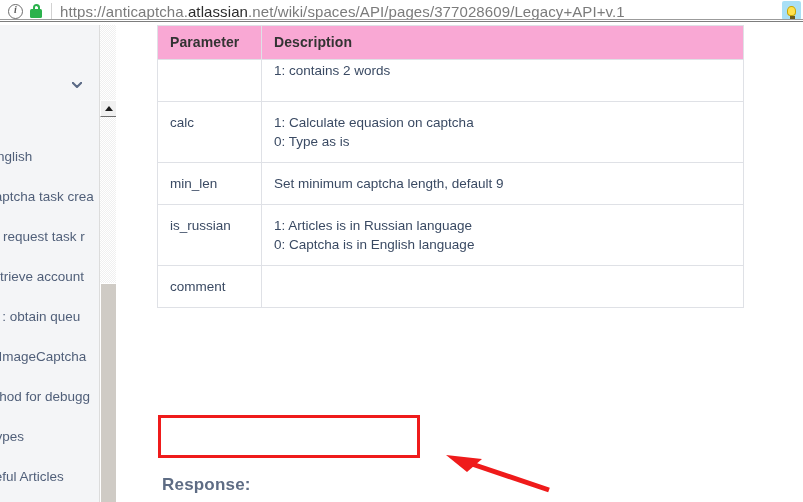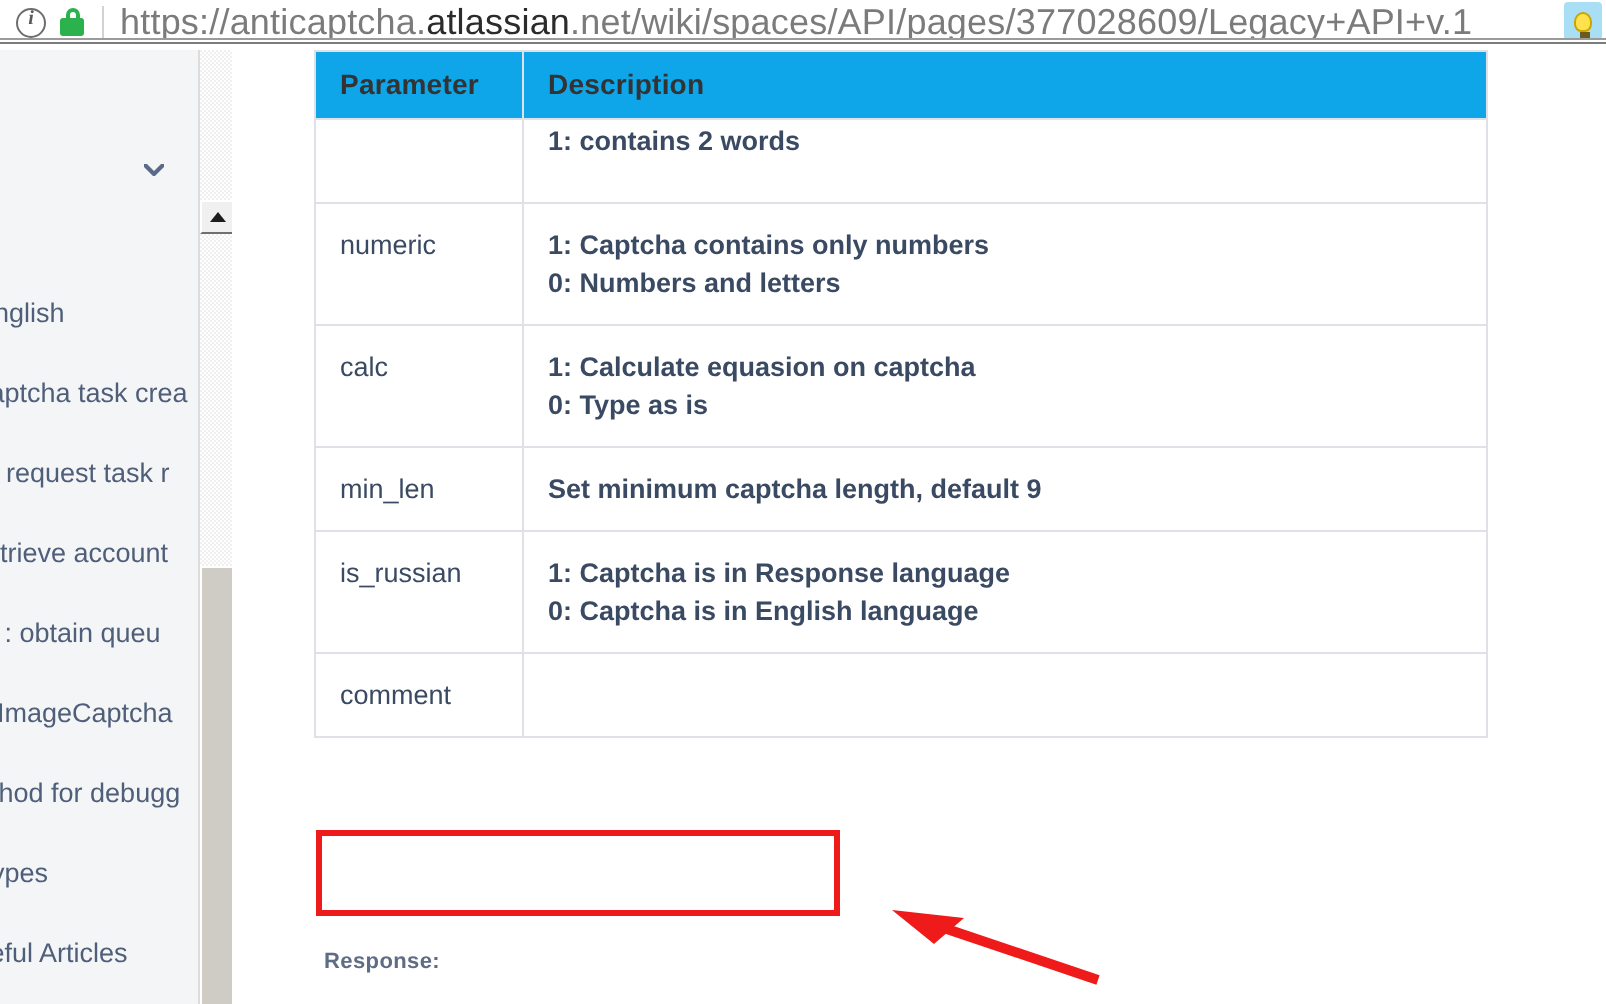--- a/index.html
+++ b/index.html
@@ -41,21 +41,21 @@
   }
   #lock-icon .shackle {
     position: absolute; left: 2.5px; top: 0px; width: 7px; height: 7px;
     border: 2px solid #2bb24c; border-bottom: none;
     border-radius: 4px 4px 0 0;
   }
   #url-separator {
     width: 1px; height: 16px; background: #d2d2d2; margin: 0 8px 0 9px;
   }
   #url-text {
-    font-size: 18px; color: #7b7b7b; white-space: nowrap;
+    font-size: 15px; color: #7b7b7b; white-space: nowrap;
     letter-spacing: 0.1px;
     font-family: "Liberation Sans", sans-serif;
   }
   #url-text .host-strong { color: #2b2b2b; }
   #lightbulb-icon {
     position: absolute; right: 2px; top: 1px;
     width: 19px; height: 19px;
     background: #a9dff5; border-radius: 2px;
     display: flex; align-items: center; justify-content: center;
   }
@@ -132,54 +132,54 @@
     position: absolute; left: 41px; top: 0px;
     width: 586px;
     border-collapse: collapse;
     table-layout: fixed;
   }
   #param-table th, #param-table td {
     border: 1px solid #dfe1e6;
     text-align: left; vertical-align: top;
   }
   #param-table th {
-    background: #0ea5e9;
+    background: #f9a8d4;
     padding: 8px 10px 9px 12px;
     font-size: 14px; font-weight: bold; color: #333333;
     letter-spacing: 0.1px;
   }
   #param-table td {
     padding: 11px 10px 11px 12px;
     font-size: 13.5px; color: #3a4a63;
     line-height: 19px;
   }
   #param-table col.c-param { width: 104px; }
   #param-table col.c-desc  { width: 482px; }
-  .cell-line { display: block; white-space: nowrap; font-weight: bold; }
+  .cell-line { display: block; white-space: nowrap; }
   tr.row-clipped td { padding-top: 0px; padding-bottom: 9px; height: 16px; }
   tr.row-clipped .cell-line { position: relative; top: -10px; }
 
   
   #highlight-rect {
     position: absolute; left: 42px; top: 390px;
     width: 262px; height: 43px;
     border: 3px solid #ef1b1b;
     pointer-events: none;
   }
 
   
   #annotation-arrow {
     position: absolute; left: 320px; top: 420px;
     width: 120px; height: 50px;
     pointer-events: none;
   }
 
   #response-heading {
     position: absolute; left: 46px; top: 450px;
-    font-size: 11px; font-weight: bold; color: #5e6c84;
+    font-size: 17px; font-weight: bold; color: #5e6c84;
     letter-spacing: 0.2px;
   }
 </style>
 </head>
 <body>
 
 <div id="screen">
 
   <div id="chrome-bar">
     <div class="url-left-pad"></div>
@@ -246,43 +246,36 @@
         </tr>
       </thead>
       <tbody>
         <tr class="row-clipped">
           <td></td>
           <td>
             <span class="cell-line">1: contains 2 words</span>
           </td>
         </tr>
         <tr>
-          <td>numeric</td>
-          <td>
-            <span class="cell-line">1: Captcha contains only numbers</span>
-            <span class="cell-line">0: Numbers and letters</span>
-          </td>
-        </tr>
-        <tr>
           <td>calc</td>
           <td>
             <span class="cell-line">1: Calculate equasion on captcha</span>
             <span class="cell-line">0: Type as is</span>
           </td>
         </tr>
         <tr>
           <td>min_len</td>
           <td>
             <span class="cell-line">Set minimum captcha length, default 9</span>
           </td>
         </tr>
         <tr>
           <td>is_russian</td>
           <td>
-            <span class="cell-line">1: Captcha is in Response language</span>
+            <span class="cell-line">1: Articles is in Russian language</span>
             <span class="cell-line">0: Captcha is in English language</span>
           </td>
         </tr>
         <tr>
           <td>comment</td>
           <td>
             
           </td>
         </tr>
       </tbody>

